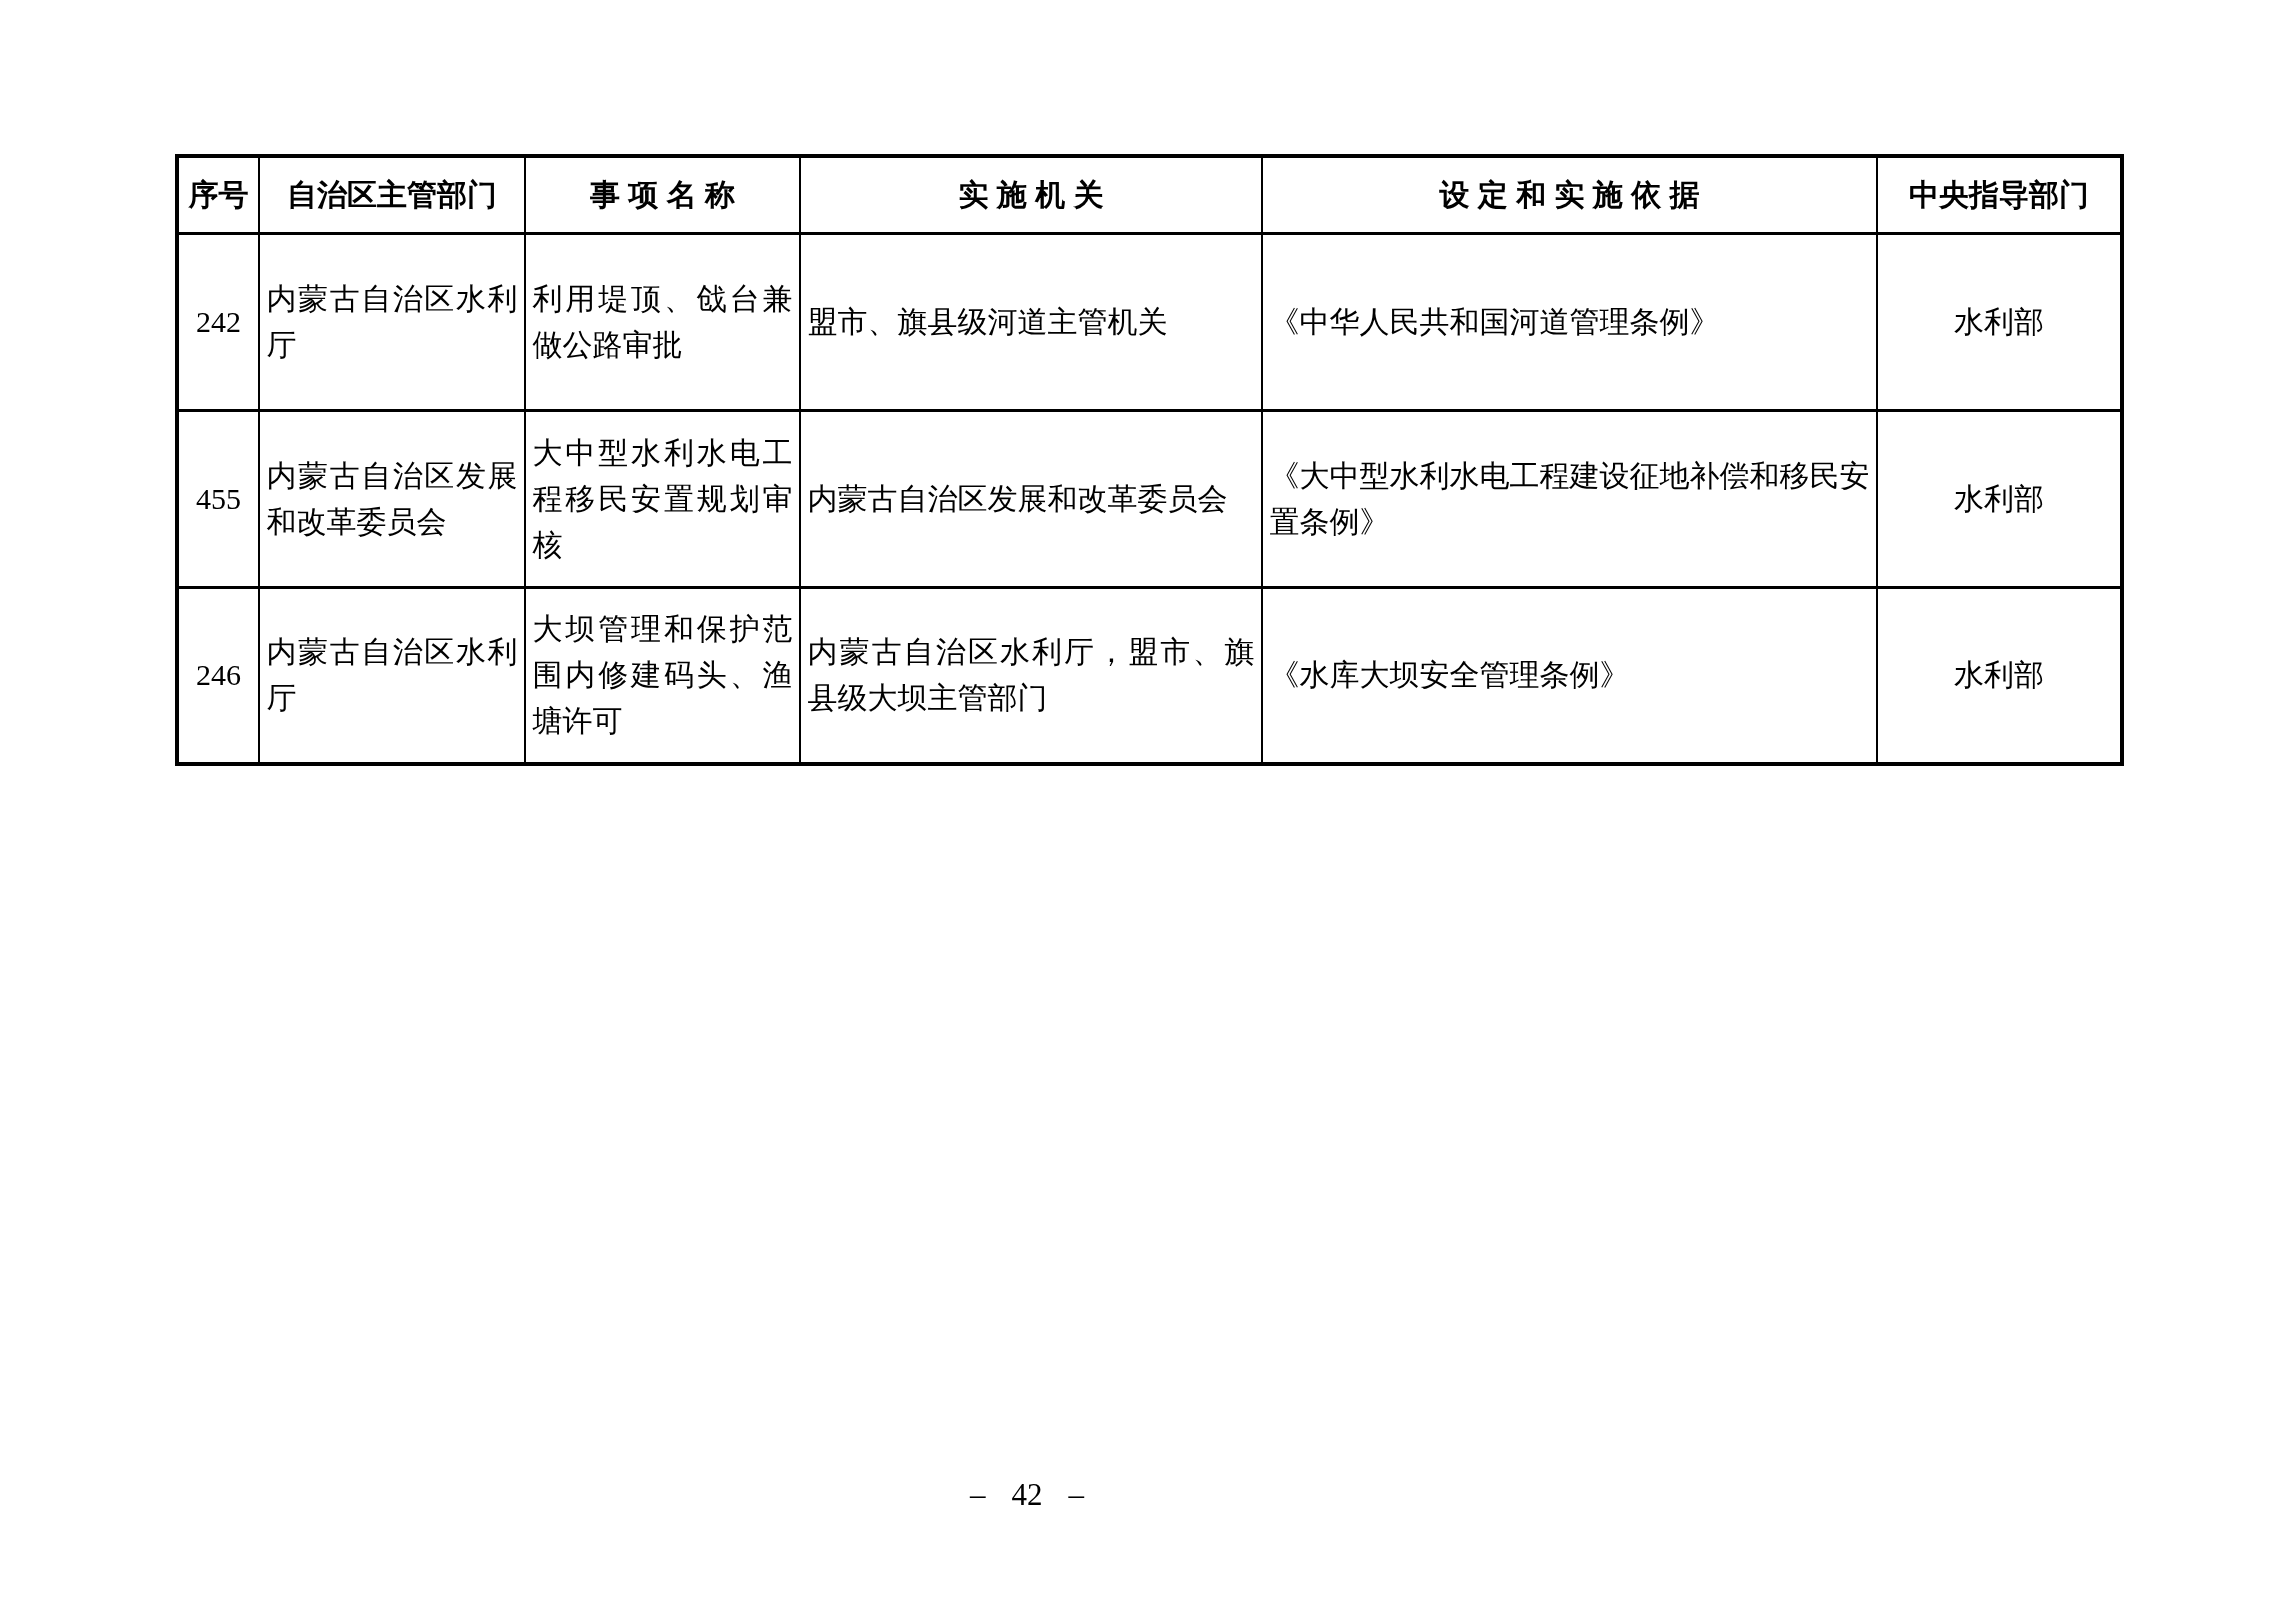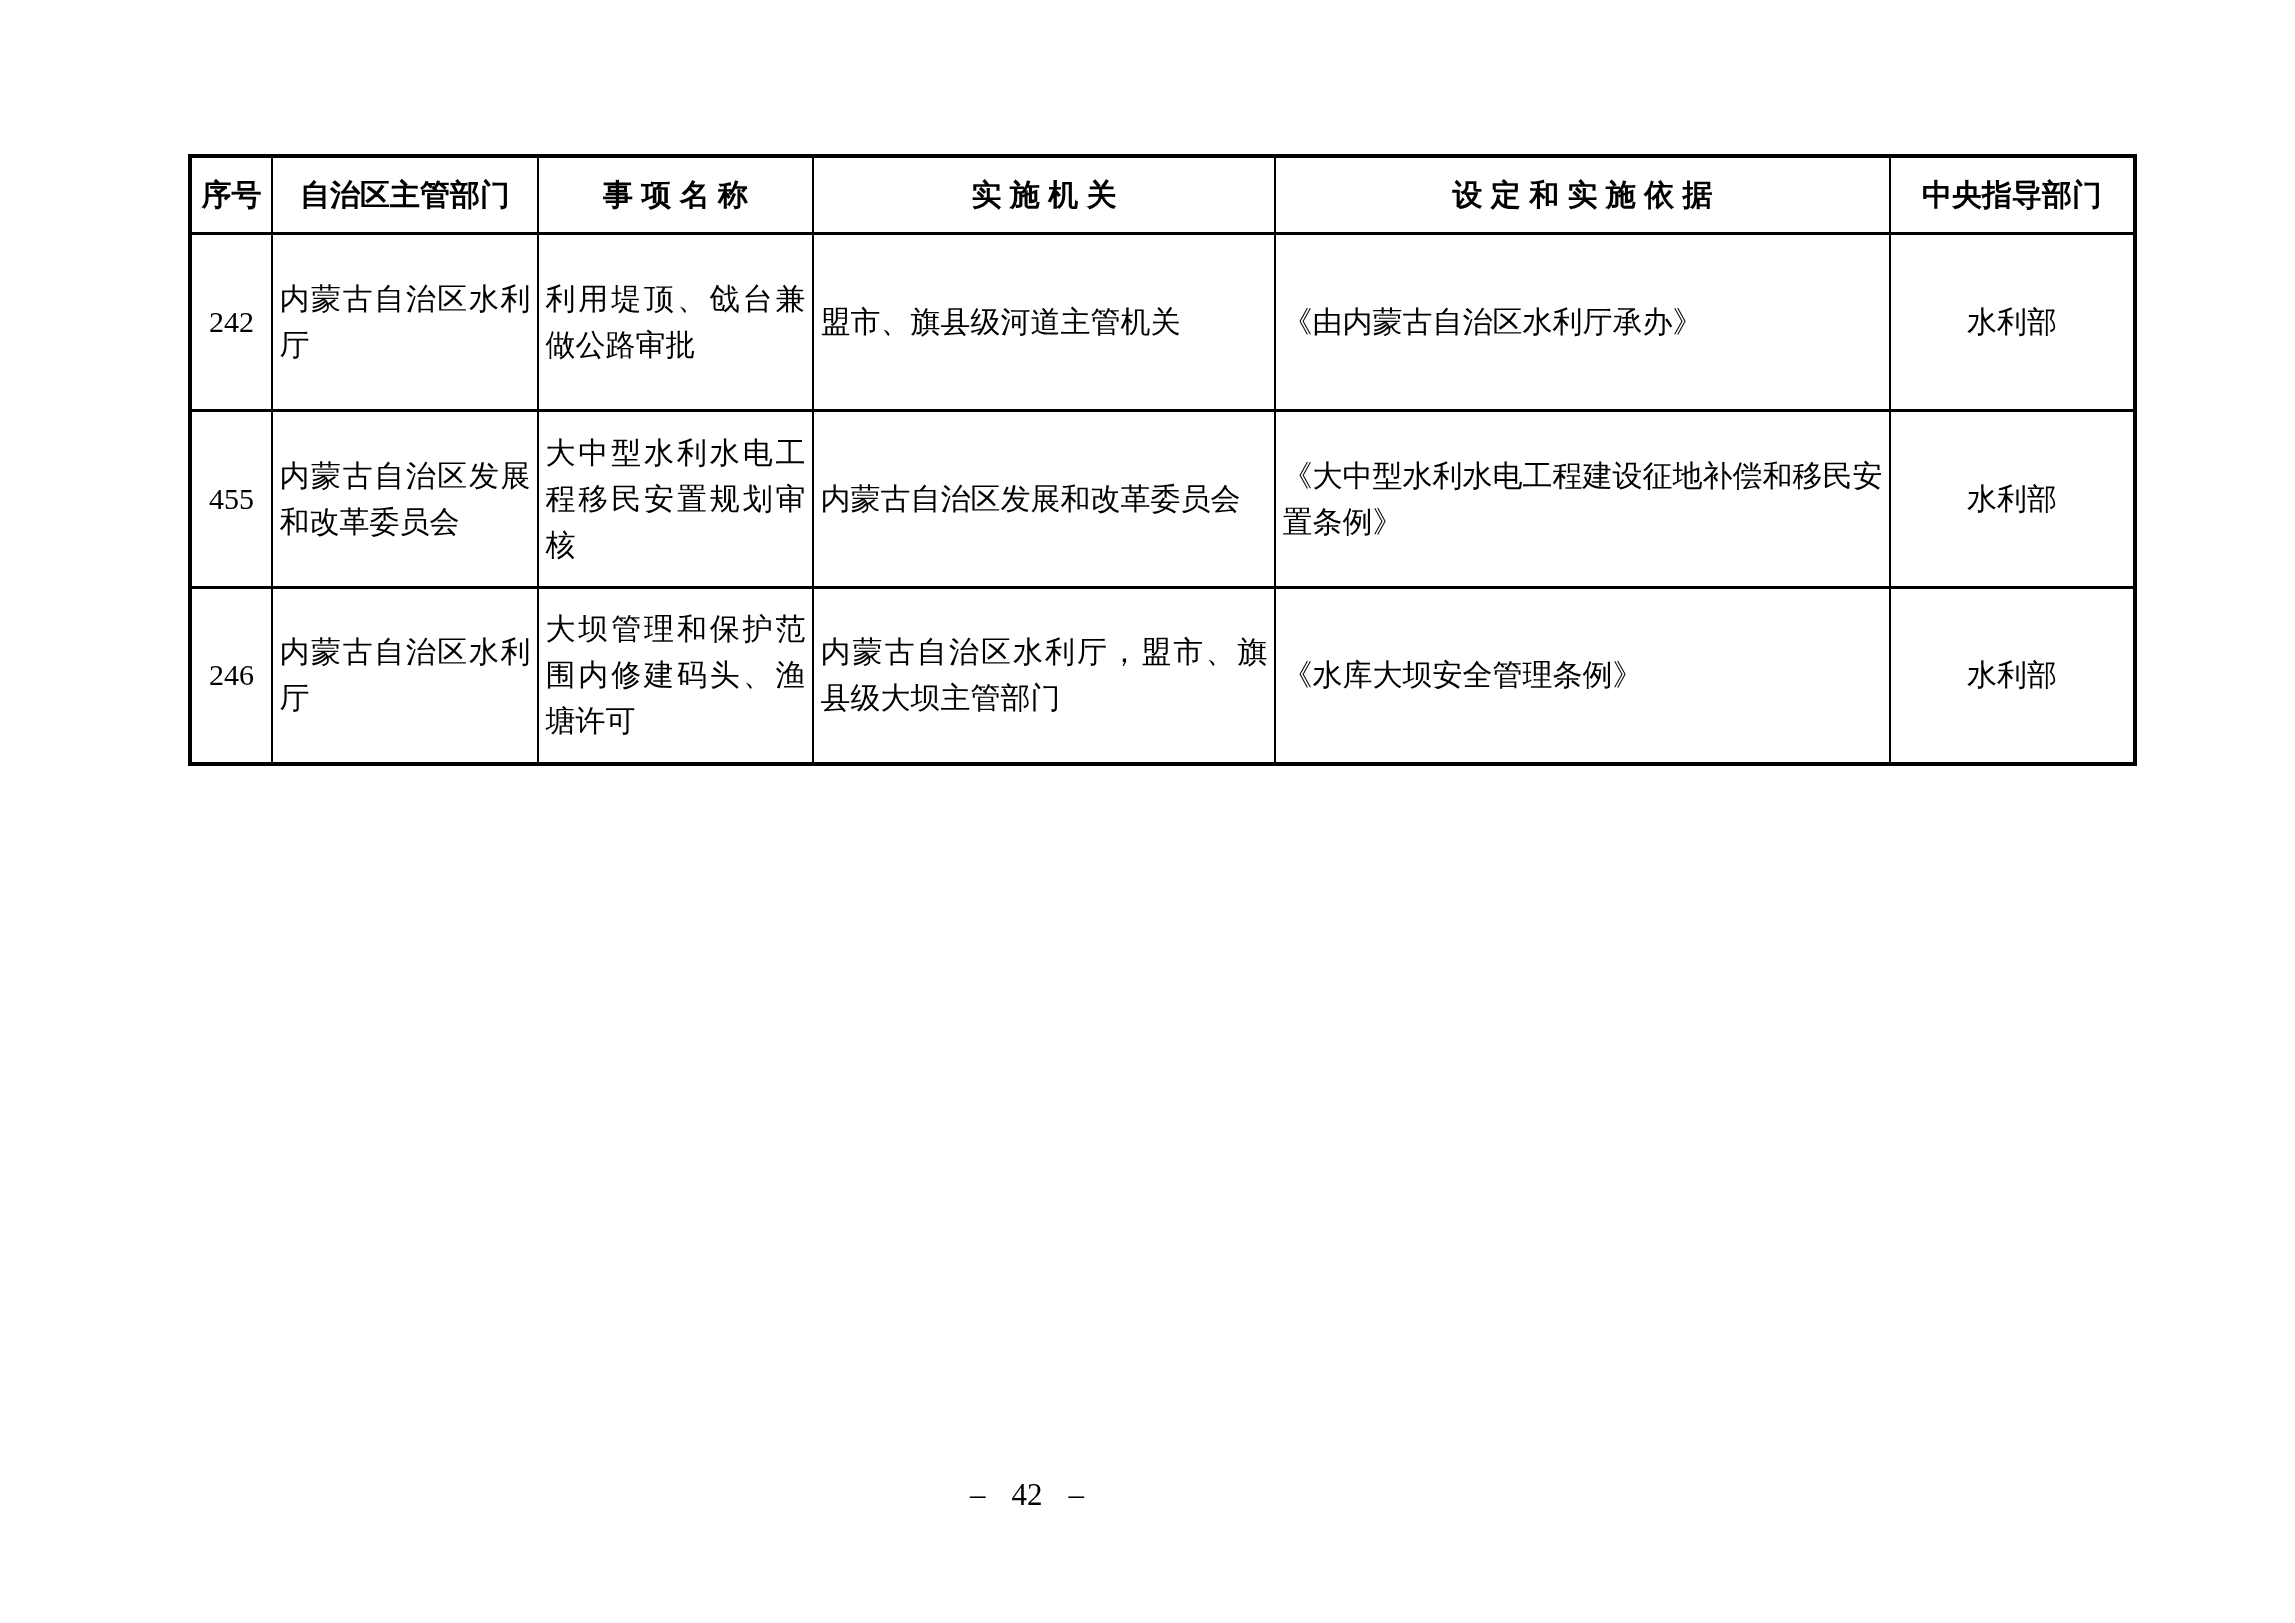--- a/index.html
+++ b/index.html
@@ -11,21 +11,21 @@
     position: relative;
     width: 2295px;
     height: 1623px;
     background: #ffffff;
     overflow: hidden;
     font-family: "Liberation Serif", serif;
     color: #000000;
   }
   table.doc-table {
     position: absolute;
-    left: 188px;
+    left: 175px;
     top: 154px;
     width: 1945px;
     border-collapse: collapse;
     table-layout: fixed;
     border: 4.6px solid #000000;
     padding-left: 8px;
   }
   table.doc-table th,
   table.doc-table td {
     border-left: 2px solid #000000;
@@ -103,21 +103,21 @@
         <th>设 定 和 实 施 依 据</th>
         <th>中央指导部门</th>
       </tr>
     </thead>
     <tbody>
       <tr>
         <td class="col-no">242</td>
         <td class="col-dept">内蒙古自治区水利厅</td>
         <td class="col-item">利用堤顶、戗台兼做公路审批</td>
         <td class="col-agency">盟市、旗县级河道主管机关</td>
-        <td class="col-basis">《由内蒙古自治区水利厅承办》</td>
+        <td class="col-basis">《中华人民共和国河道管理条例》</td>
         <td class="col-central">水利部</td>
       </tr>
       <tr>
         <td class="col-no">455</td>
         <td class="col-dept">内蒙古自治区发展和改革委员会</td>
         <td class="col-item">大中型水利水电工程移民安置规划审核</td>
         <td class="col-agency">内蒙古自治区发展和改革委员会</td>
         <td class="col-basis">《大中型水利水电工程建设征地补偿和移民安置条例》</td>
         <td class="col-central">水利部</td>
       </tr>

